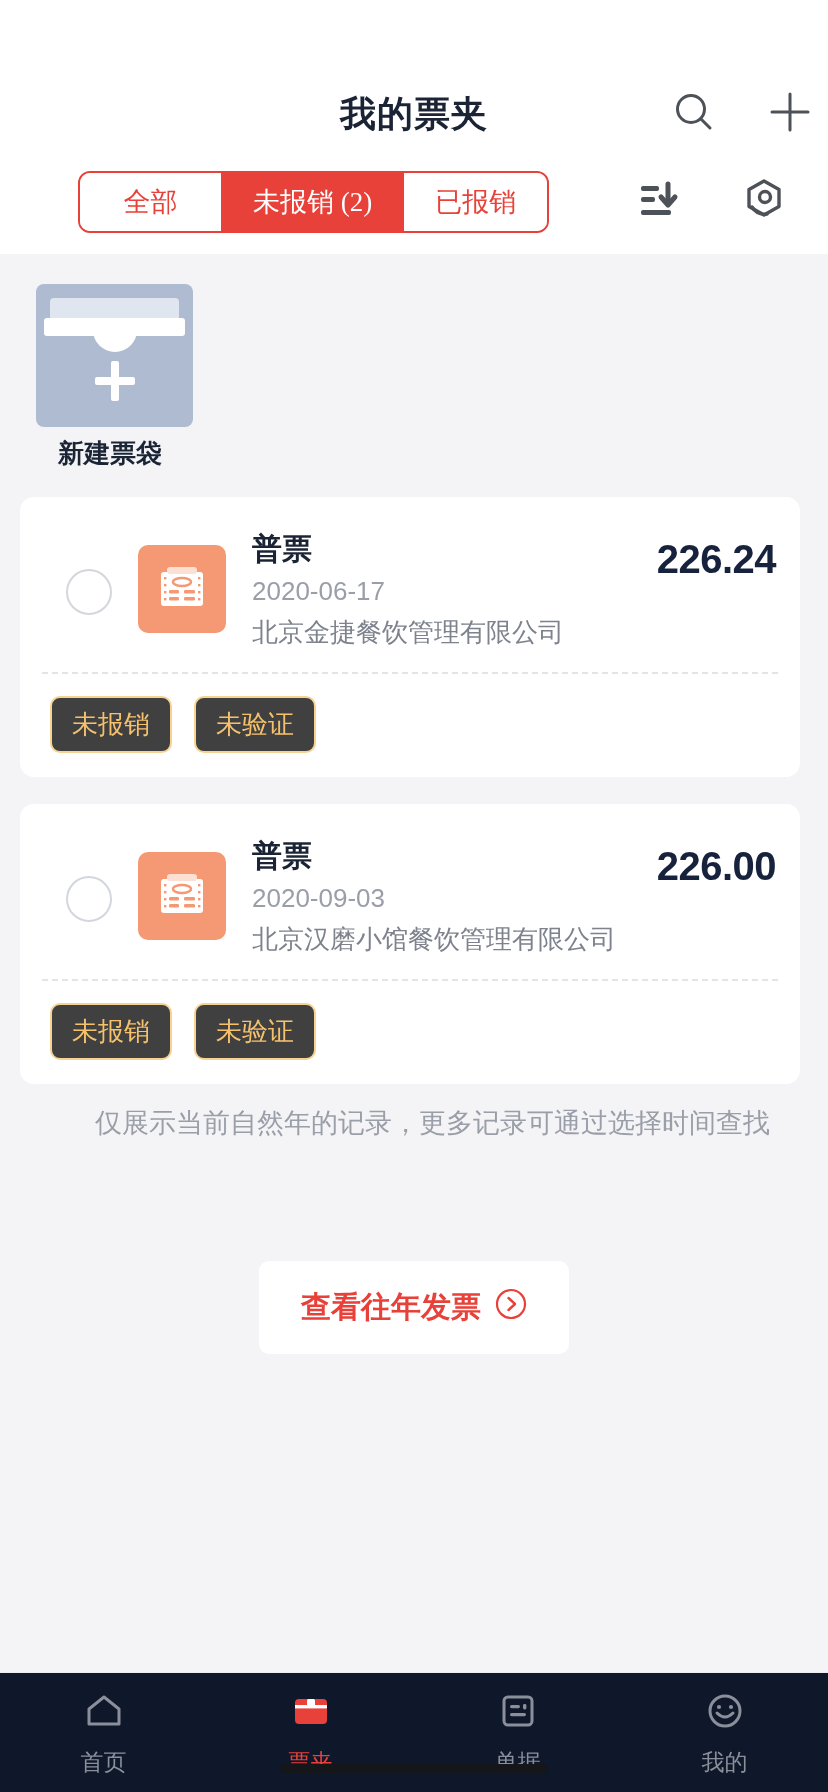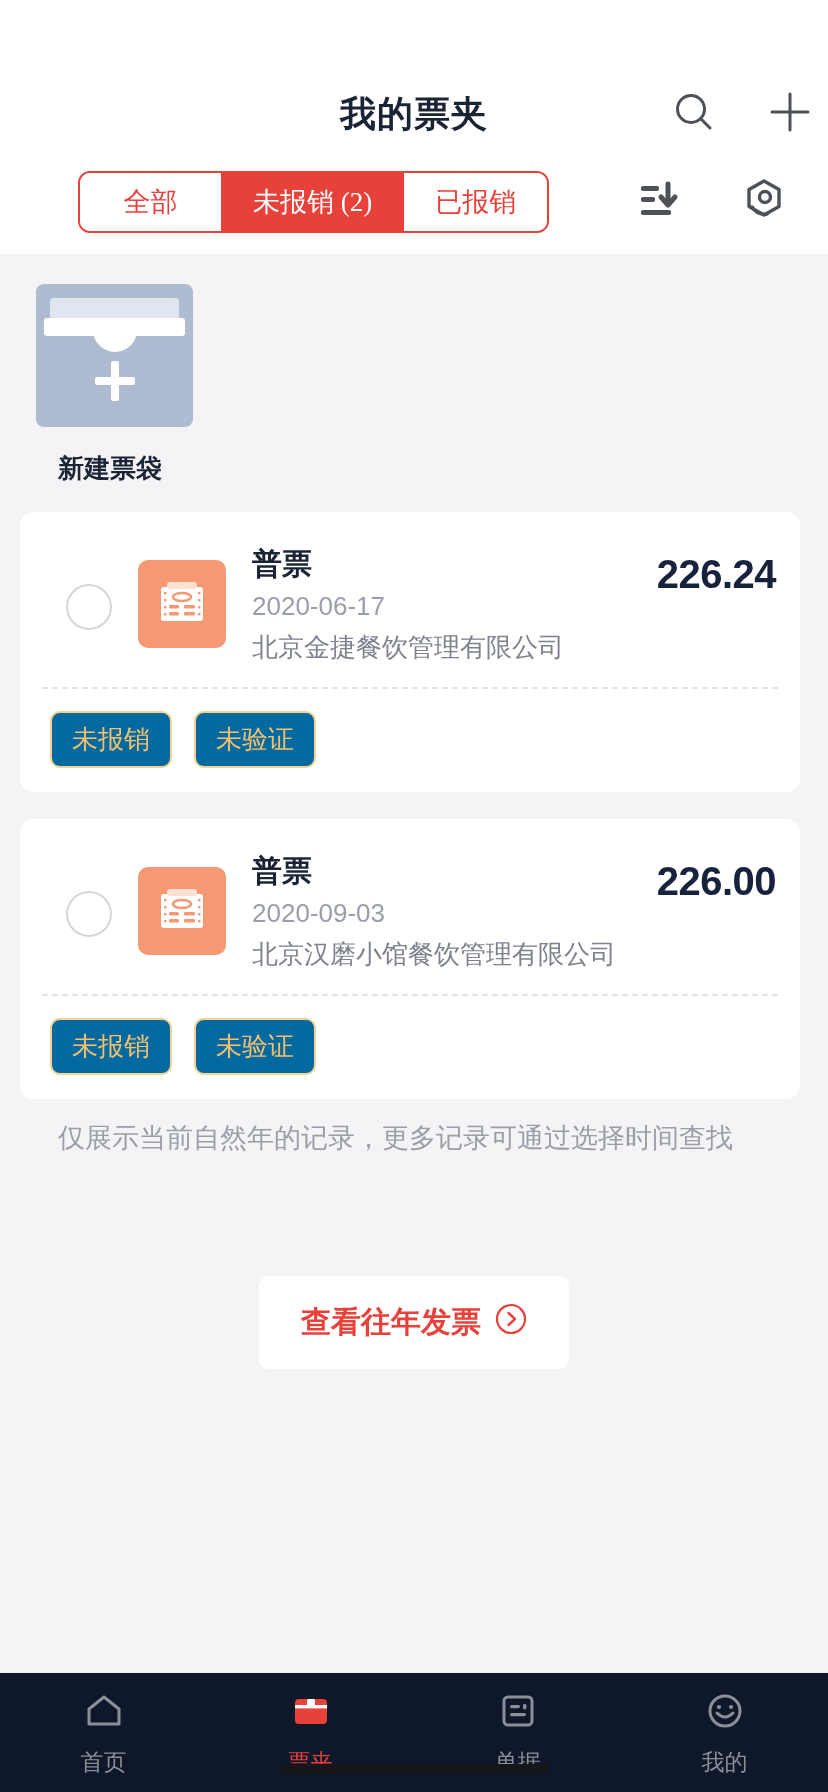--- a/index.html
+++ b/index.html
@@ -35,39 +35,39 @@
   .folder-wrap { padding:30px 0 0 36px; }
   .folder { width:157px; }
   .folder-icon { position:relative; width:157px; height:143px; background:#aebbd1; border-radius:8px; }
   .folder-paper { position:absolute; left:14px; right:14px; top:14px; height:30px; background:#dfe6f0; border-radius:4px 4px 0 0; }
   .folder-lip { position:absolute; left:8px; right:8px; top:34px; height:18px; background:#ffffff; border-radius:3px; }
   .folder-notch { position:absolute; left:50%; transform:translateX(-50%); top:44px; width:44px; height:24px; background:#ffffff; border-radius:0 0 22px 22px; }
   .folder-plus { position:absolute; left:50%; top:97px; transform:translate(-50%,-50%); width:56px; height:56px; }
   .folder-plus::before, .folder-plus::after { content:""; position:absolute; background:#ffffff; border-radius:2px; }
   .folder-plus::before { left:50%; top:8px; margin-left:-4px; width:8px; height:40px; }
   .folder-plus::after  { top:50%; left:8px; margin-top:-4px; height:8px; width:40px; }
-  .folder-label { margin-top:24px; font-size:26px; font-weight:700; color:#1b2435; text-align:left; padding-left:22px; }
+  .folder-label { margin-top:9px; font-size:26px; font-weight:700; color:#1b2435; text-align:left; padding-left:22px; }
 
   
   .cards { padding:26px 28px 0 20px; display:flex; flex-direction:column; gap:27px; }
   .card { background:#ffffff; border-radius:14px; padding:0; }
   .card-main { display:flex; align-items:flex-start; padding:26px 24px 20px 24px; }
   .checkbox { flex:0 0 auto; width:46px; height:46px; border:2px solid #d3d6dc; border-radius:50%; margin:46px 26px 0 22px; background:#fff; }
   .inv-thumb { flex:0 0 auto; width:88px; height:88px; background:#f59874; border-radius:10px; margin-top:22px; display:flex; align-items:center; justify-content:center; }
   .inv-body { flex:1 1 auto; padding-left:26px; padding-top:6px; min-width:0; }
   .inv-type { font-size:30px; font-weight:700; color:#1b2435; line-height:1.3; }
   .inv-date { font-size:26px; color:#9a9ea8; line-height:1.5; margin-top:4px; }
   .inv-company { font-size:26px; color:#7d828c; line-height:1.5; margin-top:2px; white-space:nowrap; overflow:hidden; text-overflow:ellipsis; }
   .inv-amount { flex:0 0 auto; font-size:40px; font-weight:700; color:#17233d; padding-top:14px; padding-left:10px; letter-spacing:-0.5px; }
   .card-sep { border-top:2px dashed #e2e4e8; margin:0 22px; }
   .tags { display:flex; gap:22px; padding:22px 24px 24px 30px; }
-  .tag { border:2px solid #f6d391; color:#f5c16c; border-radius:10px; font-size:26px; padding:9px 20px; background:#0369a1; }
-
-  
-  .footnote { font-size:27px; color:#9a9ea8; text-align:left; line-height:1.45; padding:20px 58px 0 58px; }
+  .tag { border:2px solid #f6d391; color:#f5c16c; border-radius:10px; font-size:26px; padding:9px 20px; background:#404040; }
+
+  
+  .footnote { font-size:27px; color:#9a9ea8; text-align:right; line-height:1.45; padding:20px 58px 0 58px; }
   .btn-wrap { display:flex; justify-content:center; margin-top:118px; }
   .year-btn { background:#ffffff; border-radius:10px; padding:26px 42px; display:flex; align-items:center; gap:14px;
               font-size:30px; font-weight:700; color:#e8413a; }
 
   
   .tabbar { flex:0 0 auto; background:#0f172a; border-top:1px solid #ececee; height:120px; display:flex; align-items:center; }
   .nav { flex:1 1 0; display:flex; flex-direction:column; align-items:center; gap:9px; }
   .nav-label { font-size:23px; color:#8a8f99; }
   .nav.active .nav-label { color:#e8413a; }
   .home-bar { position:absolute; left:50%; transform:translateX(-50%); bottom:18px; width:268px; height:10px; background:#15161a; border-radius:6px; }

